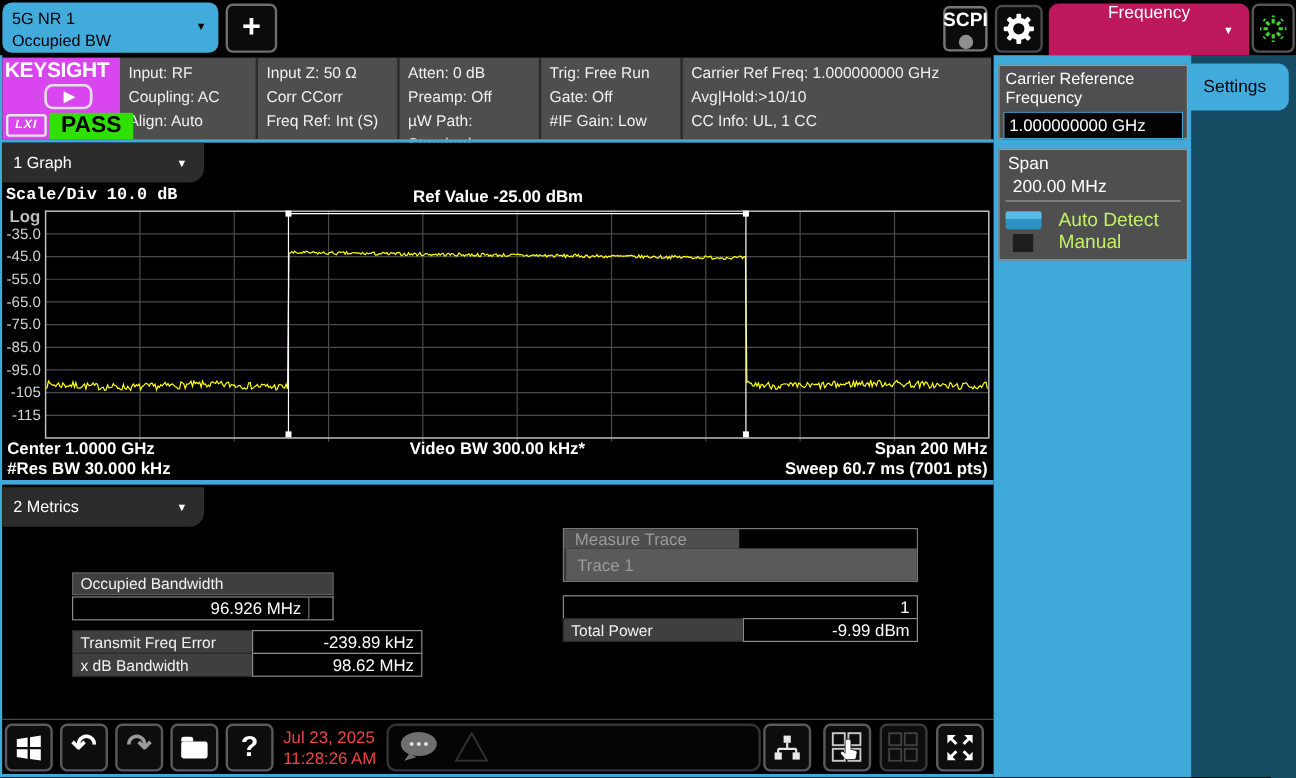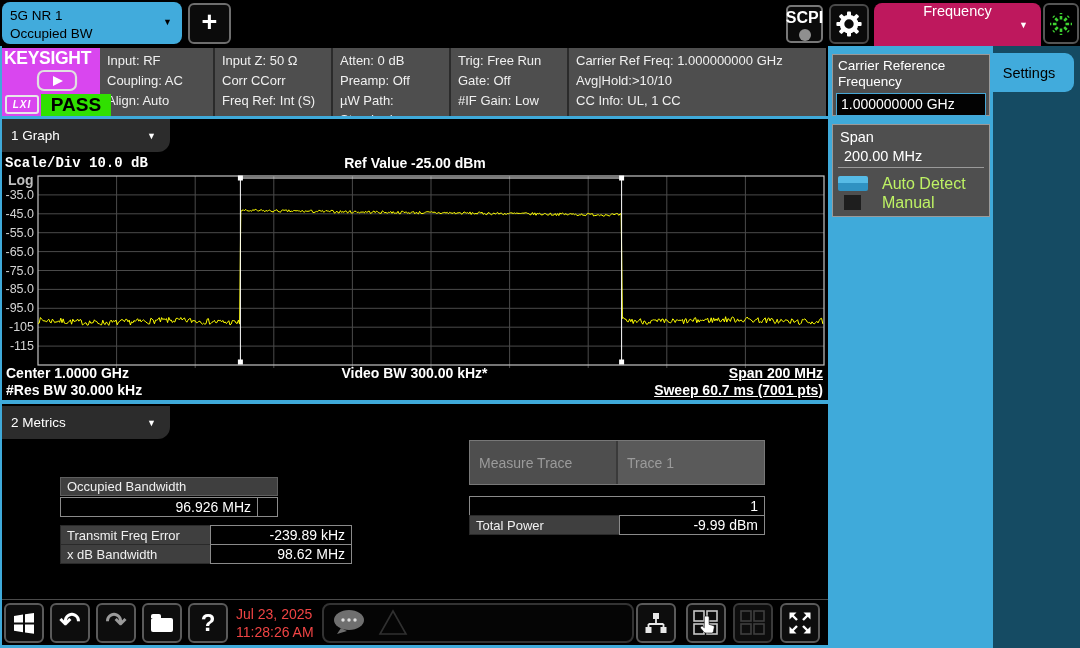--- a/index.html
+++ b/index.html
@@ -44,41 +44,41 @@
   .blue-div2{position:absolute;left:0;top:354px;width:828px;height:4px;background:#3FAADA;}
   
   .graph-window{position:absolute;left:2px;top:73px;width:826px;height:281px;background:#000;}
   .win-tab{position:absolute;left:0;top:0;width:168px;height:33px;background:#2C2C2C;border-radius:0 0 12px 0;
        color:#fff;font-size:13.5px;display:flex;align-items:center;padding-left:9px;box-sizing:border-box;}
   .win-tab .caret{position:absolute;right:14px;font-size:9px;color:#fff;}
   .scale-div{position:absolute;left:3px;top:36px;color:#fff;font-weight:bold;font-size:14px;font-family:Liberation Mono, monospace;}
   .ref-value{position:absolute;left:0;width:100%;top:36px;text-align:center;color:#fff;font-weight:bold;font-size:14px;}
   .gfoot1{position:absolute;left:4px;right:5px;top:246px;color:#fff;font-weight:bold;font-size:14px;}
   .gfoot2{position:absolute;left:4px;right:5px;top:263px;color:#fff;font-weight:bold;font-size:14px;}
-  .gf-left{position:absolute;left:0;} .gf-right{position:absolute;right:0;text-decoration:underline;}
+  .gf-left{position:absolute;left:0;} .gf-right{position:absolute;right:0;}
   .gf-center{position:absolute;left:50%;transform:translateX(-50%);}
   
   .metrics-window{position:absolute;left:2px;top:358px;width:826px;height:194px;background:#000;}
   .mtab{top:2px;}
   .obw-table{position:absolute;left:58px;top:73px;width:218px;}
   .obw-head{height:19px;background:#3F3F3F;border:1px solid #5f5f5f;color:#F0F0F0;font-size:13px;
        display:flex;align-items:center;padding-left:6px;box-sizing:border-box;}
   .obw-valrow{display:flex;height:20px;margin-top:1px;}
   .obw-val{width:198px;background:#000;border:1px solid #8a8a8a;color:#fff;font-size:14px;
        display:flex;align-items:center;justify-content:flex-end;padding-right:6px;box-sizing:border-box;}
   .obw-spacer{flex:1;background:#000;border:1px solid #8a8a8a;border-left:none;}
   .mrow{display:flex;height:20px;}
   .mrow + .mrow{margin-top:-1px;}
   .mlabel{background:#3F3F3F;color:#F0F0F0;font-size:13px;display:flex;align-items:center;
        padding-left:6px;box-sizing:border-box;border:1px solid #2a2a2a;border-right:none;}
   .mvalue{flex:1;background:#000;border:1px solid #8a8a8a;color:#fff;font-size:14px;
        display:flex;align-items:center;justify-content:flex-end;padding-right:6px;box-sizing:border-box;}
   .left-rows{position:absolute;left:58px;top:121px;width:292px;}
   .left-rows .mlabel{width:150px;}
-  .trace-box{position:absolute;left:467px;top:36px;width:296px;height:45px;display:flex;border:1px solid #787878;box-sizing:border-box;}
+  .trace-box{position:absolute;left:467px;top:36px;width:296px;height:45px;display:flex;border:1px solid #787878;box-sizing:border-box;flex-direction:column;}
   .trace-box .cell-l{width:146px;background:#4E4E4E;color:#9b9b9b;font-size:14px;display:flex;align-items:center;padding-left:9px;box-sizing:border-box;}
   .trace-box .cell-r{flex:1;background:#5A5A5A;color:#9b9b9b;font-size:14px;display:flex;align-items:center;padding-left:9px;border-left:2px solid #3a3a3a;box-sizing:border-box;}
   .right-rows1{position:absolute;left:467px;top:92px;width:296px;}
   .right-rows2{position:absolute;left:467px;top:136px;width:296px;}
   .right-rows1 .mlabel,.right-rows2 .mlabel{width:150px;}
   
   .toolbar{position:absolute;left:2px;top:553px;width:826px;height:46px;background:#000;border-top:1px solid #4a4a4a;box-sizing:border-box;}
   .tbtn{position:absolute;top:3px;width:40px;height:40px;background:#0d0d0d;border:2px solid #5a5a5a;border-radius:6px;
        box-sizing:border-box;display:flex;align-items:center;justify-content:center;}
   .tbtn.dim{border-color:#3a3a3a;}

